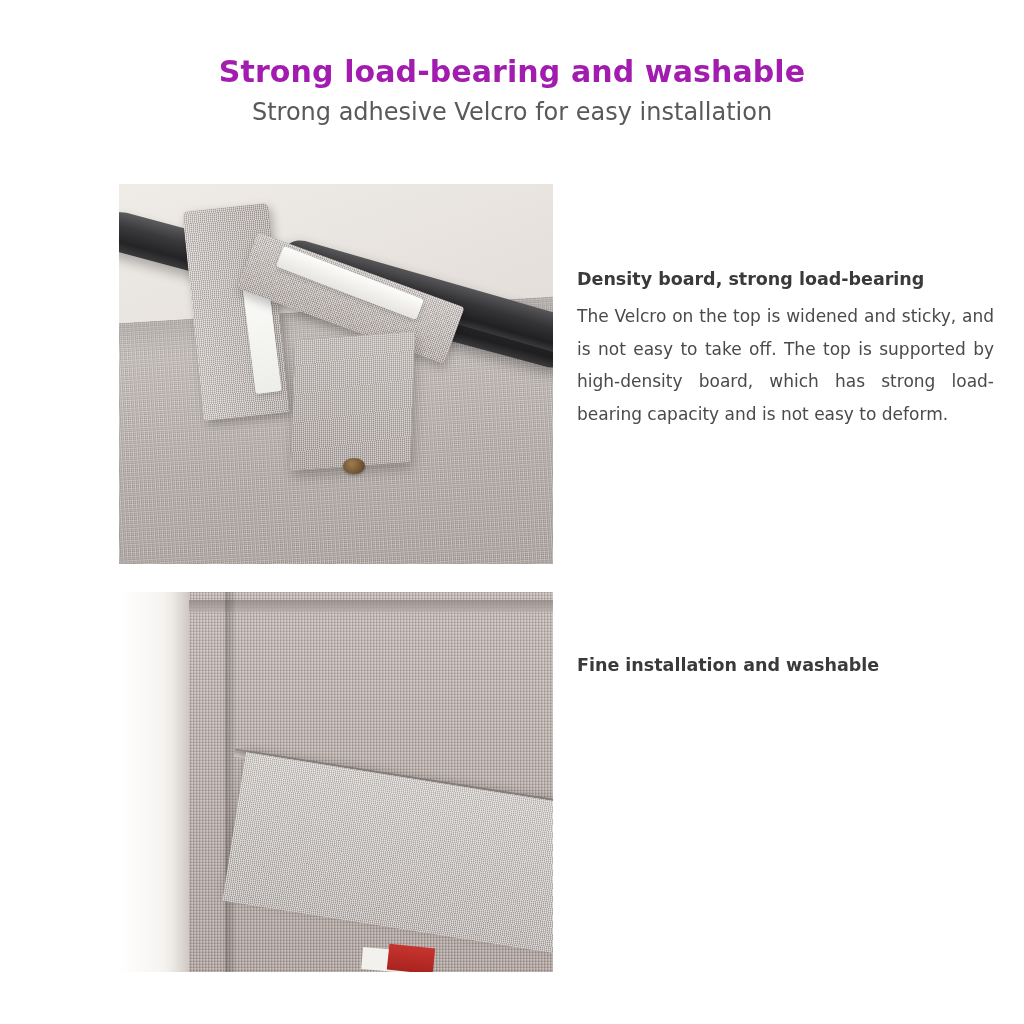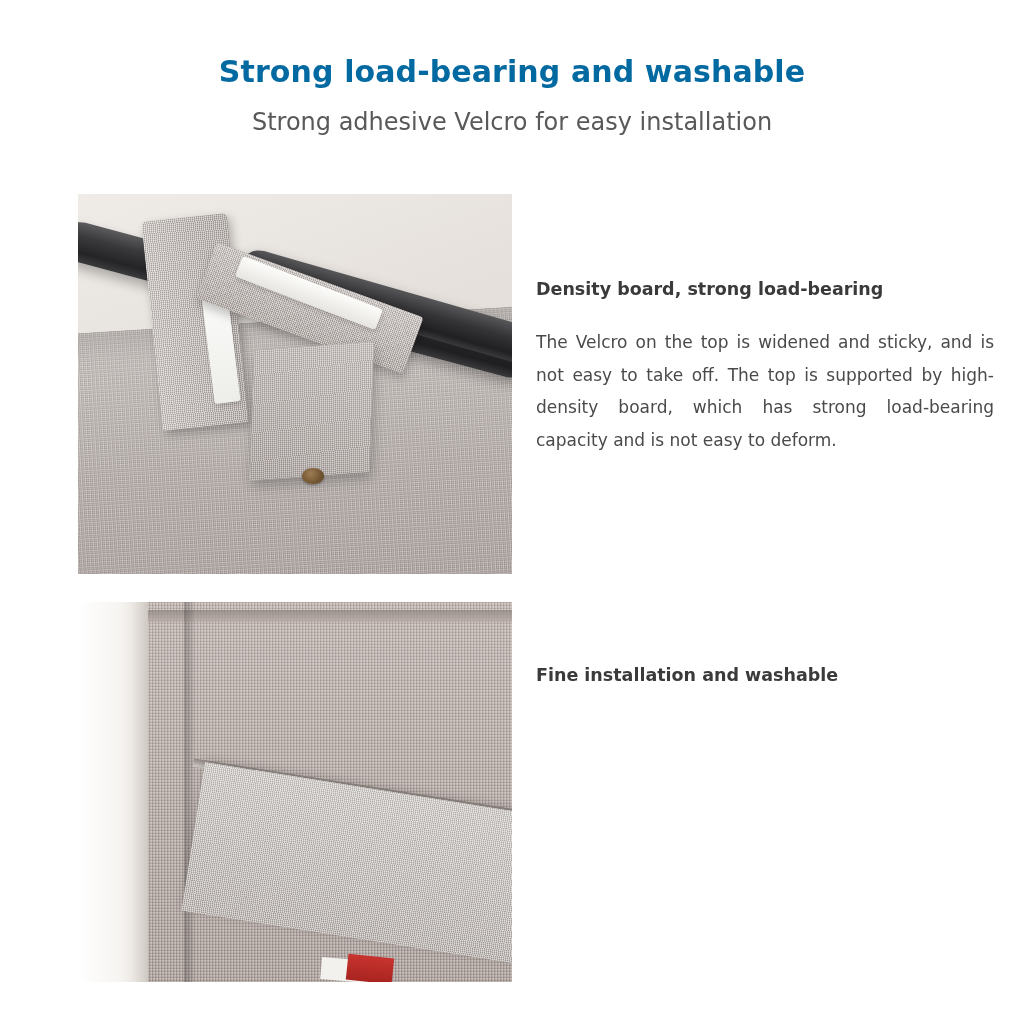--- a/index.html
+++ b/index.html
@@ -22,40 +22,40 @@
   }
 
   
   .header {
     padding-top: 52px;
     text-align: center;
   }
   .header .title {
     font-size: 30px;
     font-weight: 700;
-    color: #0369a1;
+    color: #a21caf;
     letter-spacing: 0.1px;
     line-height: 1.3;
   }
   .header .subtitle {
-    margin-top: 16px;
+    margin-top: 6px;
     font-size: 24px;
     font-weight: 400;
     color: #59595b;
     line-height: 1.3;
   }
 
   
   .features {
     margin-top: 56px;
   }
   .feature {
     display: flex;
     align-items: flex-start;
-    padding-left: 78px;
+    padding-left: 119px;
   }
   .feature + .feature {
     margin-top: 28px;
   }
   .photo {
     width: 434px;
     height: 380px;
     flex: 0 0 434px;
     position: relative;
     overflow: hidden;
@@ -67,21 +67,21 @@
     padding-right: 30px;
     box-sizing: border-box;
   }
   .feature-heading {
     font-size: 17.5px;
     font-weight: 700;
     color: #3a3a3a;
     line-height: 1.35;
   }
   .feature-body {
-    margin-top: 24px;
+    margin-top: 8px;
     font-size: 17px;
     line-height: 1.93;
     color: #4a4a4a;
     text-align: justify;
     text-justify: inter-word;
   }
 
   
   .feature-1 .feature-text { padding-top: 84px; }
   .feature-2 .feature-text { padding-top: 62px; }

